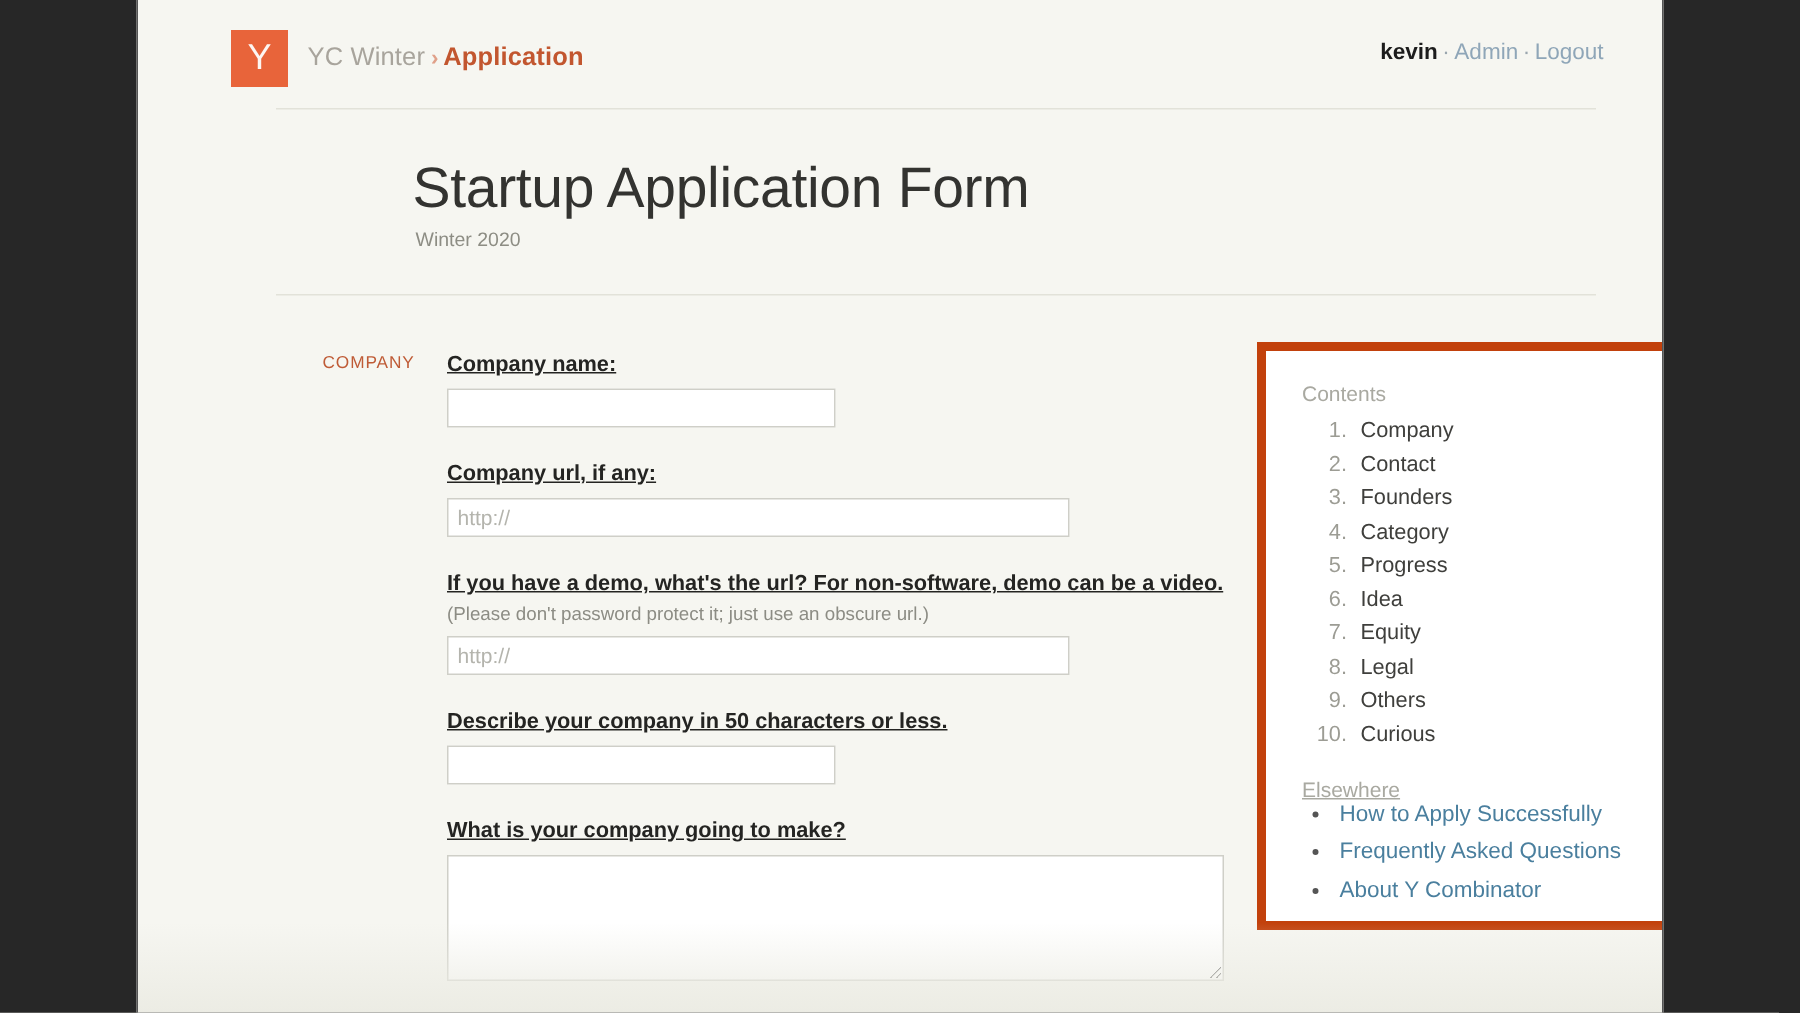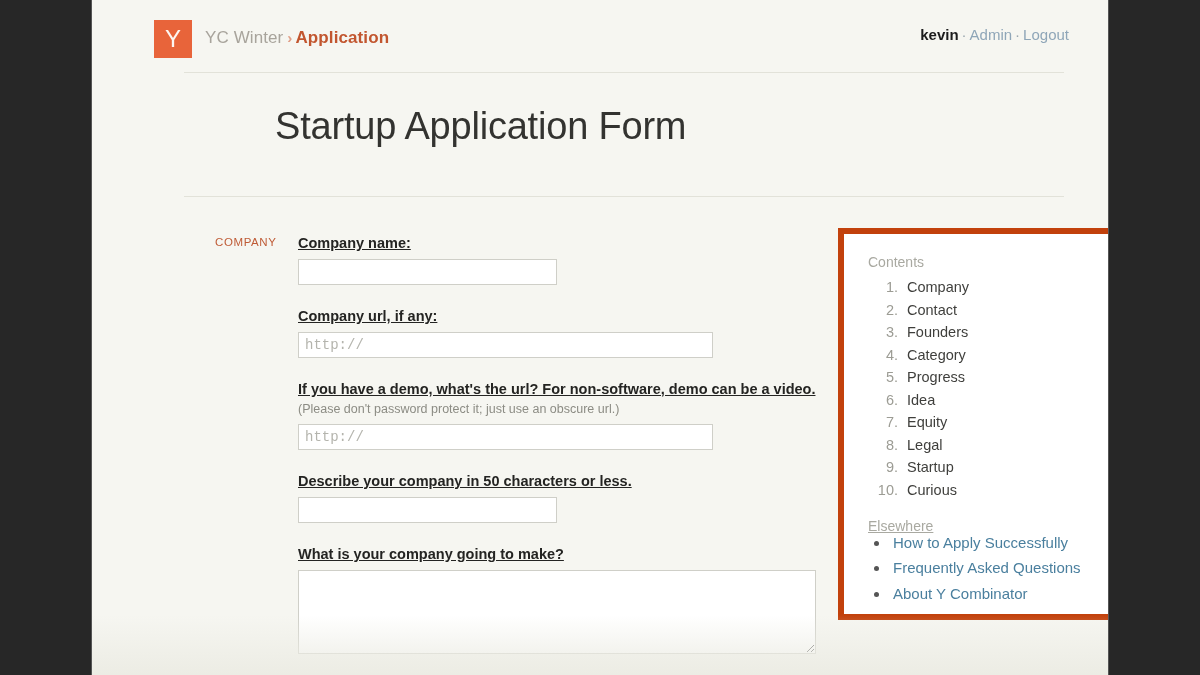--- a/index.html
+++ b/index.html
@@ -165,21 +165,21 @@
     margin-top: -4px;
     margin-bottom: 7px;
     line-height: 16px;
   }
   input.text-input {
     display: block;
     height: 26px;
     background: #fff;
     border: 1px solid #cfcfc8;
     box-sizing: border-box;
-    font-family: Liberation Mono, monospace;
+    font-family: Liberation Sans, sans-serif;
     font-size: 14px;
     color: #333;
     padding: 2px 6px;
     outline: none;
   }
   input.text-input::placeholder { color: #b4b4ad; }
   input.w-short { width: 259px; }
   input.w-long { width: 415px; }
   textarea.area-input {
     display: block;
@@ -262,20 +262,21 @@
         <span class="bc-root">YC Winter</span><span class="bc-sep">›</span><span class="bc-current">Application</span>
       </div>
       <div class="user-bar">
         <span class="uname">kevin</span><span class="dot">·</span><a href="#">Admin</a><span class="dot">·</span><a href="#">Logout</a>
       </div>
     </div>
     <div class="rule top"></div>
 
     <div class="title-block">
       <h1 class="page-title">Startup Application Form</h1>
+      <div class="page-subtitle">Winter 2020</div>
     </div>
     <div class="rule mid"></div>
 
     <div class="section-tag">COMPANY</div>
 
     <div class="form">
       <div class="field">
         <div class="field-label">Company name:</div>
         <input class="text-input w-short" type="text" placeholder="" style="">
       </div>
@@ -306,21 +307,21 @@
       <div class="sb-heading">Contents</div>
       <ol class="toc">
         <li><span>Company</span></li>
         <li><span>Contact</span></li>
         <li><span>Founders</span></li>
         <li><span>Category</span></li>
         <li><span>Progress</span></li>
         <li><span>Idea</span></li>
         <li><span>Equity</span></li>
         <li><span>Legal</span></li>
-        <li><span>Startup</span></li>
+        <li><span>Others</span></li>
         <li><span>Curious</span></li>
       </ol>
 
       <div class="sb-heading second">Elsewhere</div>
       <ul class="elsewhere">
         <li><a href="#">How to Apply Successfully</a></li>
         <li><a href="#">Frequently Asked Questions</a></li>
         <li><a href="#">About Y Combinator</a></li>
       </ul>
     </div>

